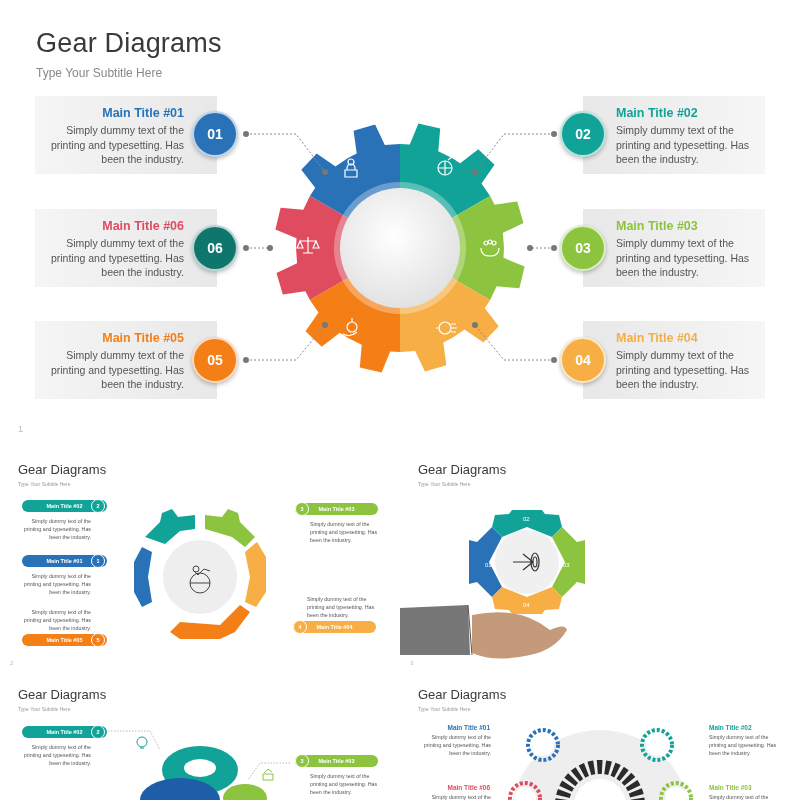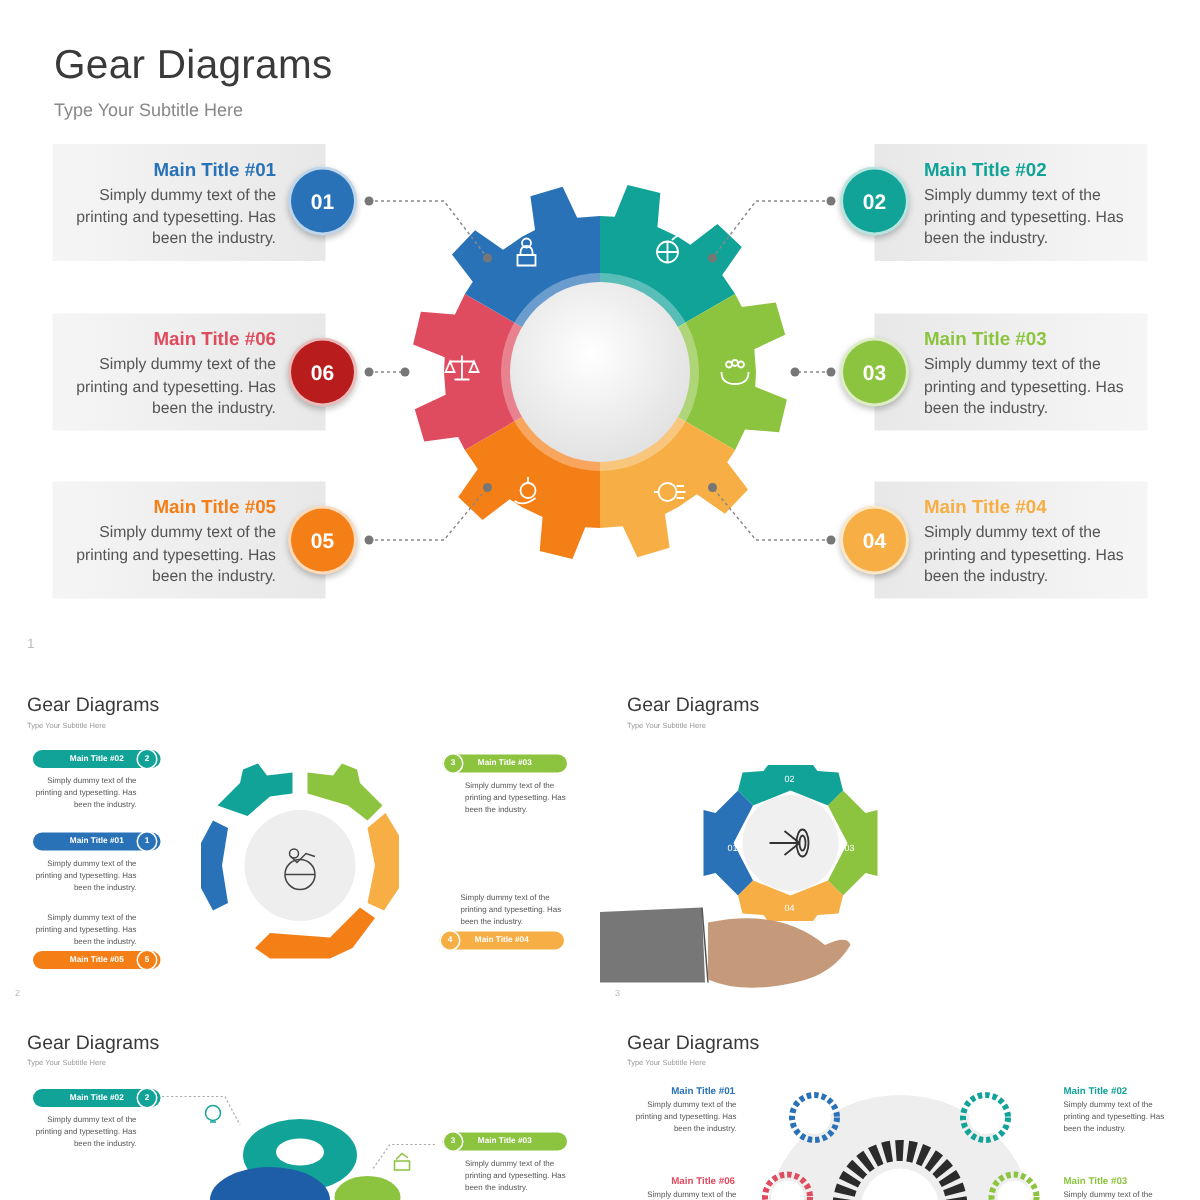--- a/index.html
+++ b/index.html
@@ -123,21 +123,21 @@
   <div class="card left" style="left:35px;top:96px;">
     <div class="ct" style="color:#2a72b8;">Main Title #01</div>
     <div class="cd">Simply dummy text of the printing and typesetting. Has been the industry.</div>
   </div>
   <div class="num-badge" style="left:192px;top:111px;background:#2a72b8;">01</div>
 
   <div class="card left" style="left:35px;top:209px;">
     <div class="ct" style="color:#e04c5f;">Main Title #06</div>
     <div class="cd">Simply dummy text of the printing and typesetting. Has been the industry.</div>
   </div>
-  <div class="num-badge" style="left:192px;top:225px;background:#b91c1c;text-align:center;">06</div>
+  <div class="num-badge" style="left:192px;top:225px;background:#0f766e;text-align:center;">06</div>
 
   <div class="card left" style="left:35px;top:321px;">
     <div class="ct" style="color:#f57f17;">Main Title #05</div>
     <div class="cd">Simply dummy text of the printing and typesetting. Has been the industry.</div>
   </div>
   <div class="num-badge" style="left:192px;top:337px;background:#f57f17;text-align:center;">05</div>
 
   <div class="card right" style="left:583px;top:96px;">
     <div class="ct" style="color:#12a398;">Main Title #02</div>
     <div class="cd">Simply dummy text of the printing and typesetting. Has been the industry.</div>

